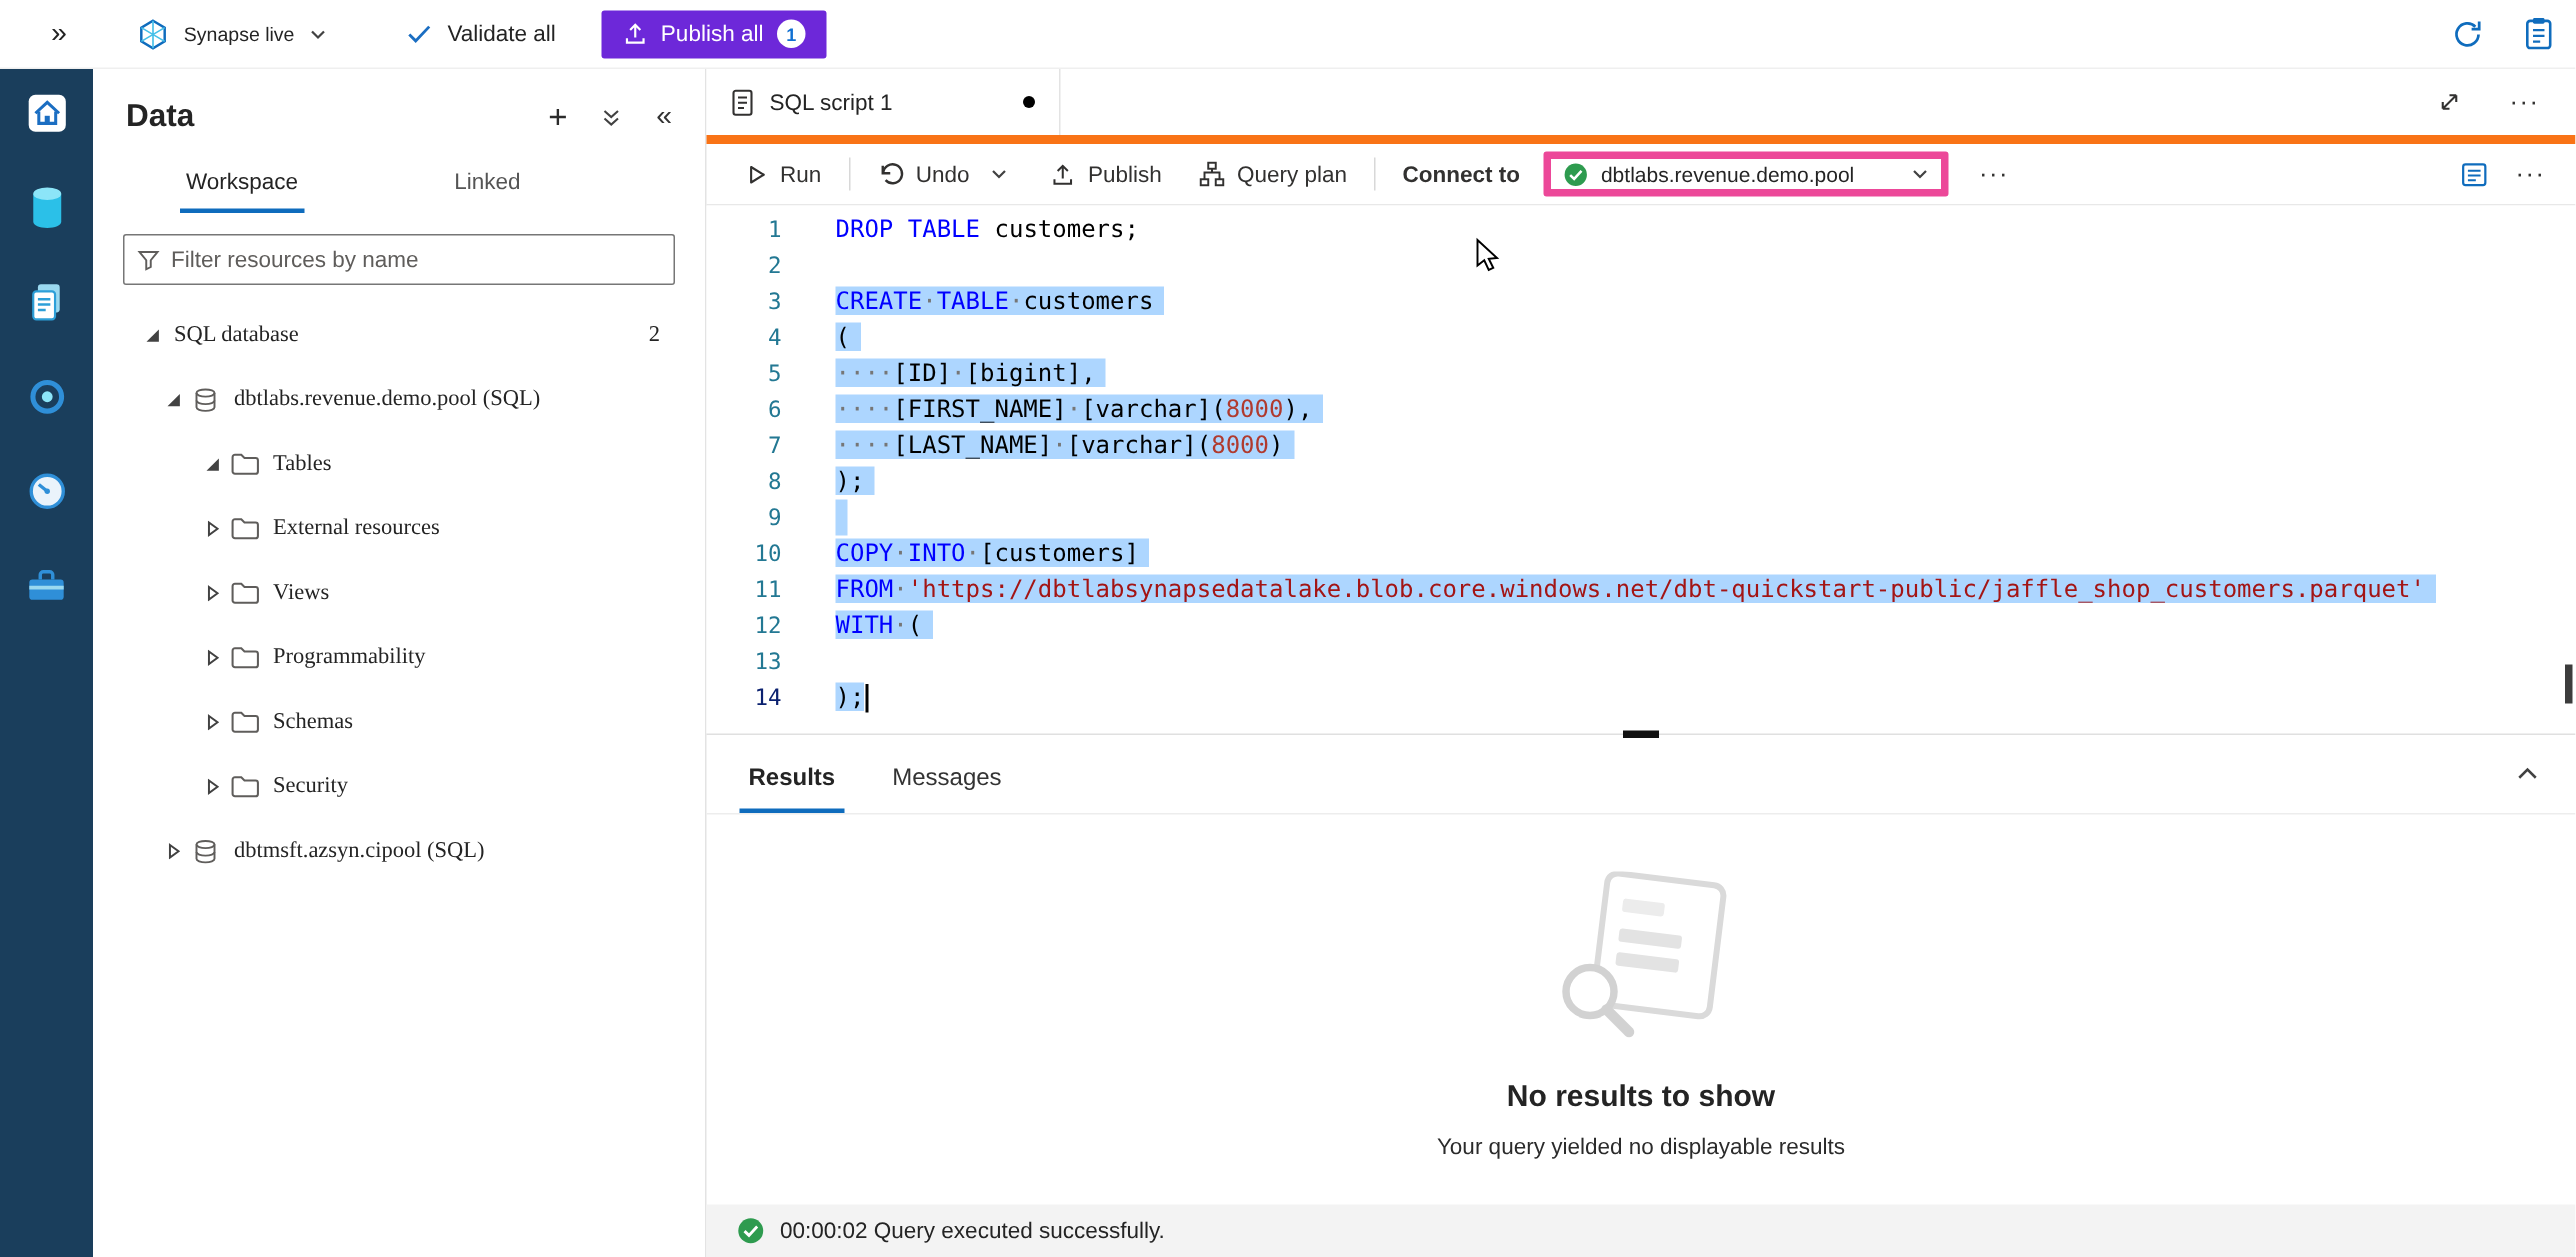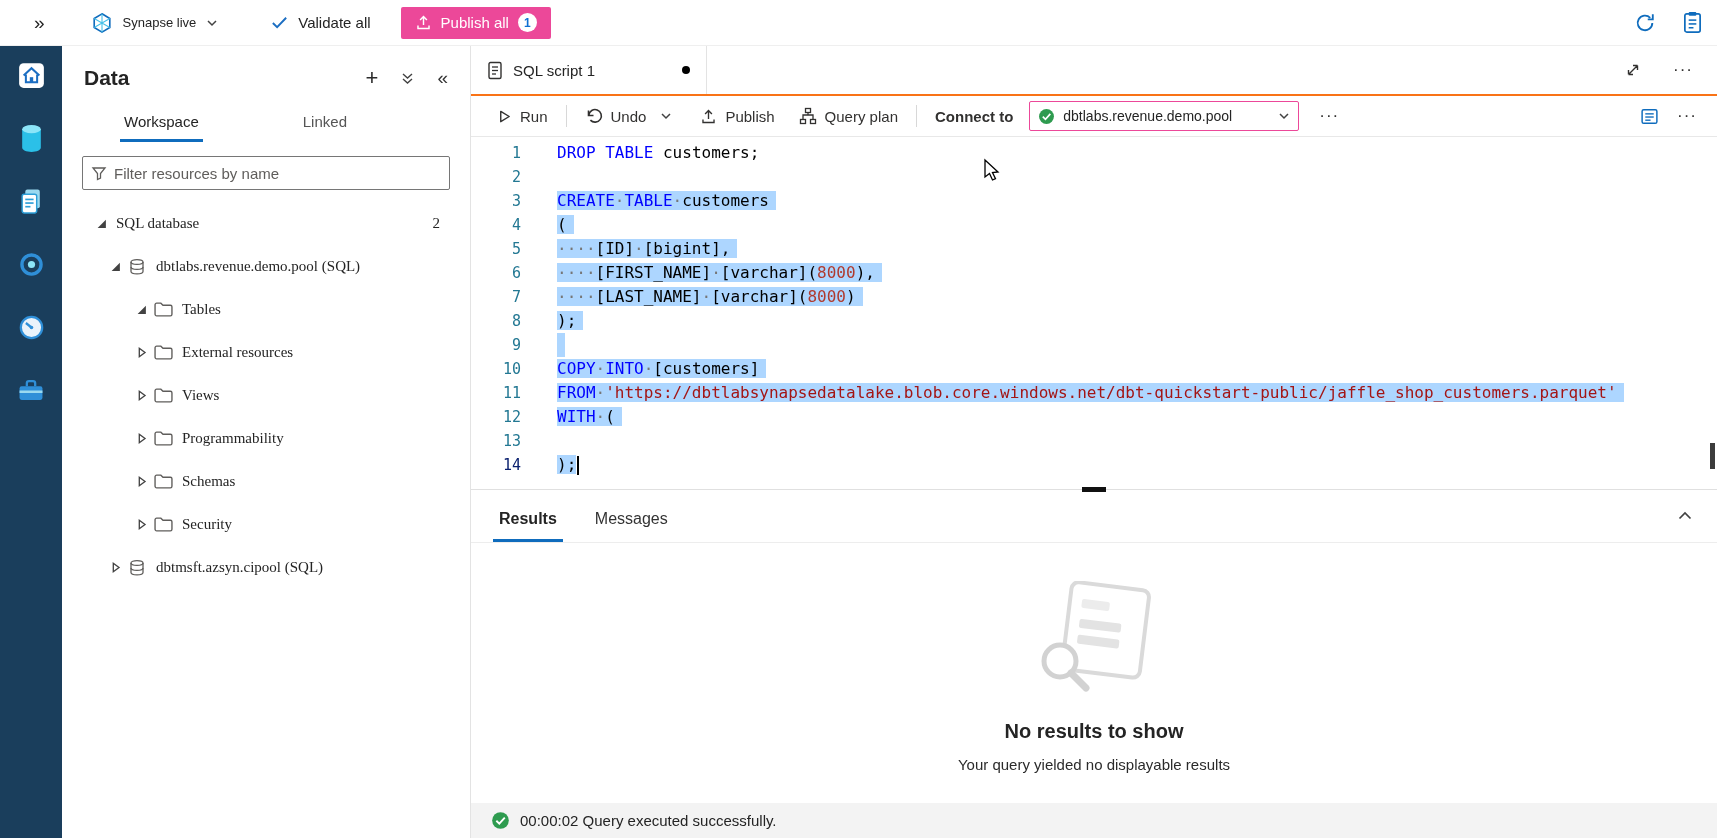--- a/index.html
+++ b/index.html
@@ -9,21 +9,21 @@
 
   
   .topbar { height:46px; display:flex; align-items:center; background:#fff;
     border-bottom:1px solid #efefef; flex:0 0 auto; }
   .tb-expand { margin-left:34px; font-size:19px; color:#242424; cursor:pointer; }
   .tb-logo { margin-left:46px; display:flex; align-items:center; }
   .mode-switcher { display:flex; align-items:center; gap:10px; margin-left:10px; cursor:pointer; }
   .mode-label { font-size:13px; }
   .tb-validate { display:flex; align-items:center; gap:9px; margin-left:52px; cursor:pointer; font-size:15px; }
   .btn-publish { margin-left:30px; height:32px; display:flex; align-items:center; gap:9px;
-    background:#ec4899; color:#fff; border:none; border-radius:2px; padding:0 14px;
+    background:#6d28d9; color:#fff; border:none; border-radius:2px; padding:0 14px;
     font-size:15px; font-family:inherit; cursor:pointer; }
   .badge { width:19px; height:19px; border-radius:50%; background:#fff; color:#1070d2;
     font-size:12px; font-weight:bold; display:flex; align-items:center; justify-content:center; }
   .tb-spacer { flex:1; }
   .tb-right { display:flex; align-items:center; gap:26px; margin-right:14px; }
   .icon-btn { display:inline-flex; align-items:center; justify-content:center; cursor:pointer; }
 
   
   .main-row { flex:1; display:flex; min-height:0; }
 
@@ -52,34 +52,34 @@
   .tree-row.lvl1 { padding-left:44px; }
   .tree-row.lvl2 { padding-left:70px; }
   .tri { width:18px; display:inline-flex; justify-content:center; flex:0 0 auto; }
   .node-icon { width:26px; display:inline-flex; justify-content:center; flex:0 0 auto; margin-right:6px; }
   .tree-label { font-size:15px; color:#242424; white-space:nowrap; }
   .tree-row.lvl0 .tree-label { margin-left:6px; }
   .tree-badge { margin-left:auto; margin-right:30px; font-size:15px; color:#242424; }
 
   
   .editor-col { flex:1; display:flex; flex-direction:column; min-width:0; position:relative; }
-  .tabrow { height:50px; display:flex; align-items:stretch; border-bottom:2px solid #f97316; flex:0 0 auto; }
+  .tabrow { height:50px; display:flex; align-items:stretch; border-bottom:6px solid #f97316; flex:0 0 auto; }
   .doc-tab { width:236px; display:flex; align-items:center; gap:10px; padding:0 16px;
     border-right:1px solid #e3e3e3; cursor:pointer; background:#fff; }
   .tab-title { font-size:15px; color:#242424; }
   .dirty-dot { width:8px; height:8px; border-radius:50%; background:#000; margin-left:auto; }
   .tabrow-actions { margin-left:auto; display:flex; align-items:center; gap:26px; padding-right:18px; }
 
   .toolbar { height:41px; display:flex; align-items:center; border-bottom:1px solid #e8e8e8;
     padding-left:20px; flex:0 0 auto; font-size:15px; color:#323130; }
   .tb-btn { display:flex; align-items:center; gap:8px; cursor:pointer; background:none; border:none;
     font-family:inherit; font-size:15px; color:#323130; padding:4px 6px; }
   .tb-div { width:1px; height:22px; background:#d8d8d8; margin:0 12px; }
   .connect-label { font-weight:bold; font-size:15px; margin:0 8px 0 6px; }
-  .pool-select { height:30px; width:270px; border:1px solid #ec4899; border-radius:2px;
+  .pool-select { height:30px; width:270px; border:5px solid #ec4899; border-radius:2px;
     display:flex; align-items:center; gap:8px; padding:0 8px; cursor:pointer; margin-left:8px; }
   .pool-name { font-size:14px; color:#242424; white-space:nowrap; overflow:hidden; flex:1; }
   .more-dots { font-size:17px; letter-spacing:1px; color:#323130; cursor:pointer; padding:2px 6px; }
 
   
   .editor { height:352px; position:relative; background:#fff; padding-top:4px; overflow:hidden; flex:0 0 auto;
     font-family:"DejaVu Sans Mono", monospace; font-size:16px; }
   .code-line { display:flex; height:24px; line-height:24px; white-space:pre; }
   .line-num { width:50px; text-align:right; color:#237893; flex:0 0 auto; font-size:15px; }
   .line-num.active { color:#0b216f; }

